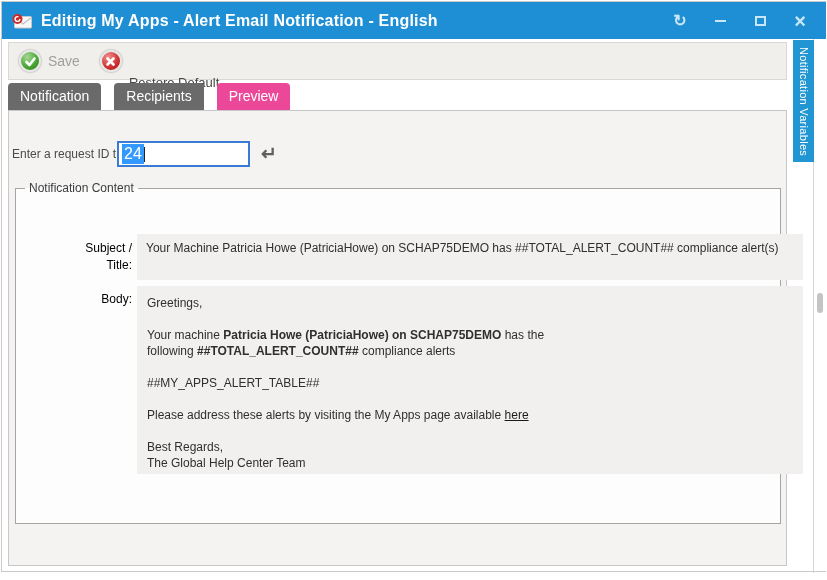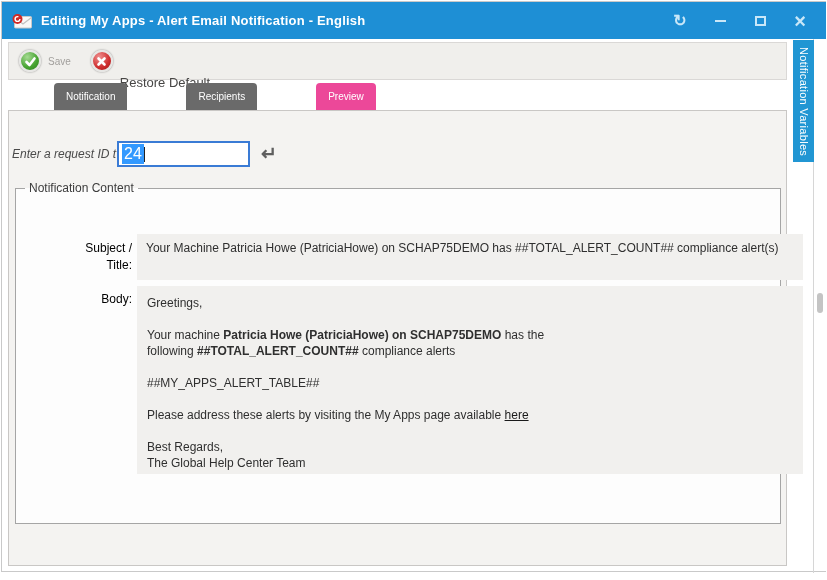--- a/index.html
+++ b/index.html
@@ -5,50 +5,50 @@
   * { margin:0; padding:0; box-sizing:border-box; }
   html,body { width:827px; height:580px; background:#fff; font-family:"Liberation Sans", sans-serif; position:relative; overflow:hidden; }
 
   .window { position:absolute; left:1px; top:1px; width:825px; height:571px;
             background:#fff; border:1px solid #c9c9c9; border-right:none; }
 
   
   .titlebar { position:absolute; left:0; top:0; right:0; height:37px; background:#1E8FD5;
               display:flex; align-items:center; padding-left:9px; }
   .app-icon { width:22px; height:16px; flex:0 0 auto; }
-  .title { color:#fff; font-weight:bold; font-size:13px; margin-left:8px; letter-spacing:0.2px; }
+  .title { color:#fff; font-weight:bold; font-size:16px; margin-left:8px; letter-spacing:0.2px; }
   .controls { position:absolute; right:18px; top:0; height:37px; display:flex; align-items:center; gap:24px; color:#c9e7f8; }
   .ctrl { cursor:pointer; display:flex; align-items:center; justify-content:center; width:16px; height:16px; }
   .glyph-refresh { font-size:16px; font-weight:bold; }
   .min-bar { width:11px; height:2px; background:currentColor; display:inline-block; }
   .max-box { width:11px; height:10px; border:2px solid currentColor; display:inline-block; }
   .glyph-close { font-size:20px; font-weight:bold; line-height:1; }
 
   
   .toolbar { position:absolute; left:6px; top:40px; width:779px; height:38px;
              background:#f0efec; border:1px solid #dad8d6; display:flex; align-items:center; }
   .tool-btn { display:flex; align-items:center; gap:7px; padding:0 10px; height:100%; cursor:pointer; }
   .round-icon { width:22px; height:22px; border-radius:50%; border:2px solid #e7e7e5;
                 box-shadow:0 0 2px rgba(0,0,0,.45); display:flex; align-items:center; justify-content:center; }
   .icon-green { background:radial-gradient(circle at 35% 28%, #a5da93, #47a431 58%, #2f7f1f); }
   .icon-red   { background:radial-gradient(circle at 35% 28%, #ef9090, #d03030 58%, #a31212); }
-  .save-label { font-size:10px; color:#a19f9c; }
+  .save-label { font-size:14px; color:#a19f9c; }
   .restore-label { font-size:13px; color:#474645;margin-top:42px; }
 
   
   .tabs { position:absolute; left:6px; top:81px; display:flex; gap:13px; z-index:2; }
   .tab { height:27px; line-height:27px; padding:0 12px; background:#6A6A6A; color:#fff;
-         font-size:10px; border-radius:4px 4px 0 0; cursor:pointer;margin-left:46px; }
+         font-size:14px; border-radius:4px 4px 0 0; cursor:pointer; }
   .tab.active { background:#ec4899; }
 
   
   .panel { position:absolute; left:6px; top:108px; width:779px; height:456px;
            background:#f4f3f1; border:1px solid #c9c7c5; }
 
-  .req-label { position:absolute; left:3px; top:36px; font-size:12px; color:#4a4a4a; white-space:nowrap;font-style:italic; }
+  .req-label { position:absolute; left:3px; top:36px; font-size:12px; color:#4a4a4a; white-space:nowrap; }
   .req-input { position:absolute; left:108px; top:30px; width:133px; height:26px;
                background:#fff; border:2px solid #3A7BD5; display:flex; align-items:center; padding-left:3px;
                font-size:16px; cursor:text; }
   .req-sel { background:#3399FF; color:#fff; padding:1px 2px; }
   .caret { width:1px; height:15px; background:#222; display:inline-block; }
   .enter-hint { position:absolute; left:252px; top:31px; font-size:19px; font-weight:bold; color:#5f5f5f; cursor:pointer; }
 
   
   .groupbox { position:absolute; left:6px; top:77px; width:766px; height:336px;
               border:1px solid #a5a5a5; background:#fdfdfd; }

